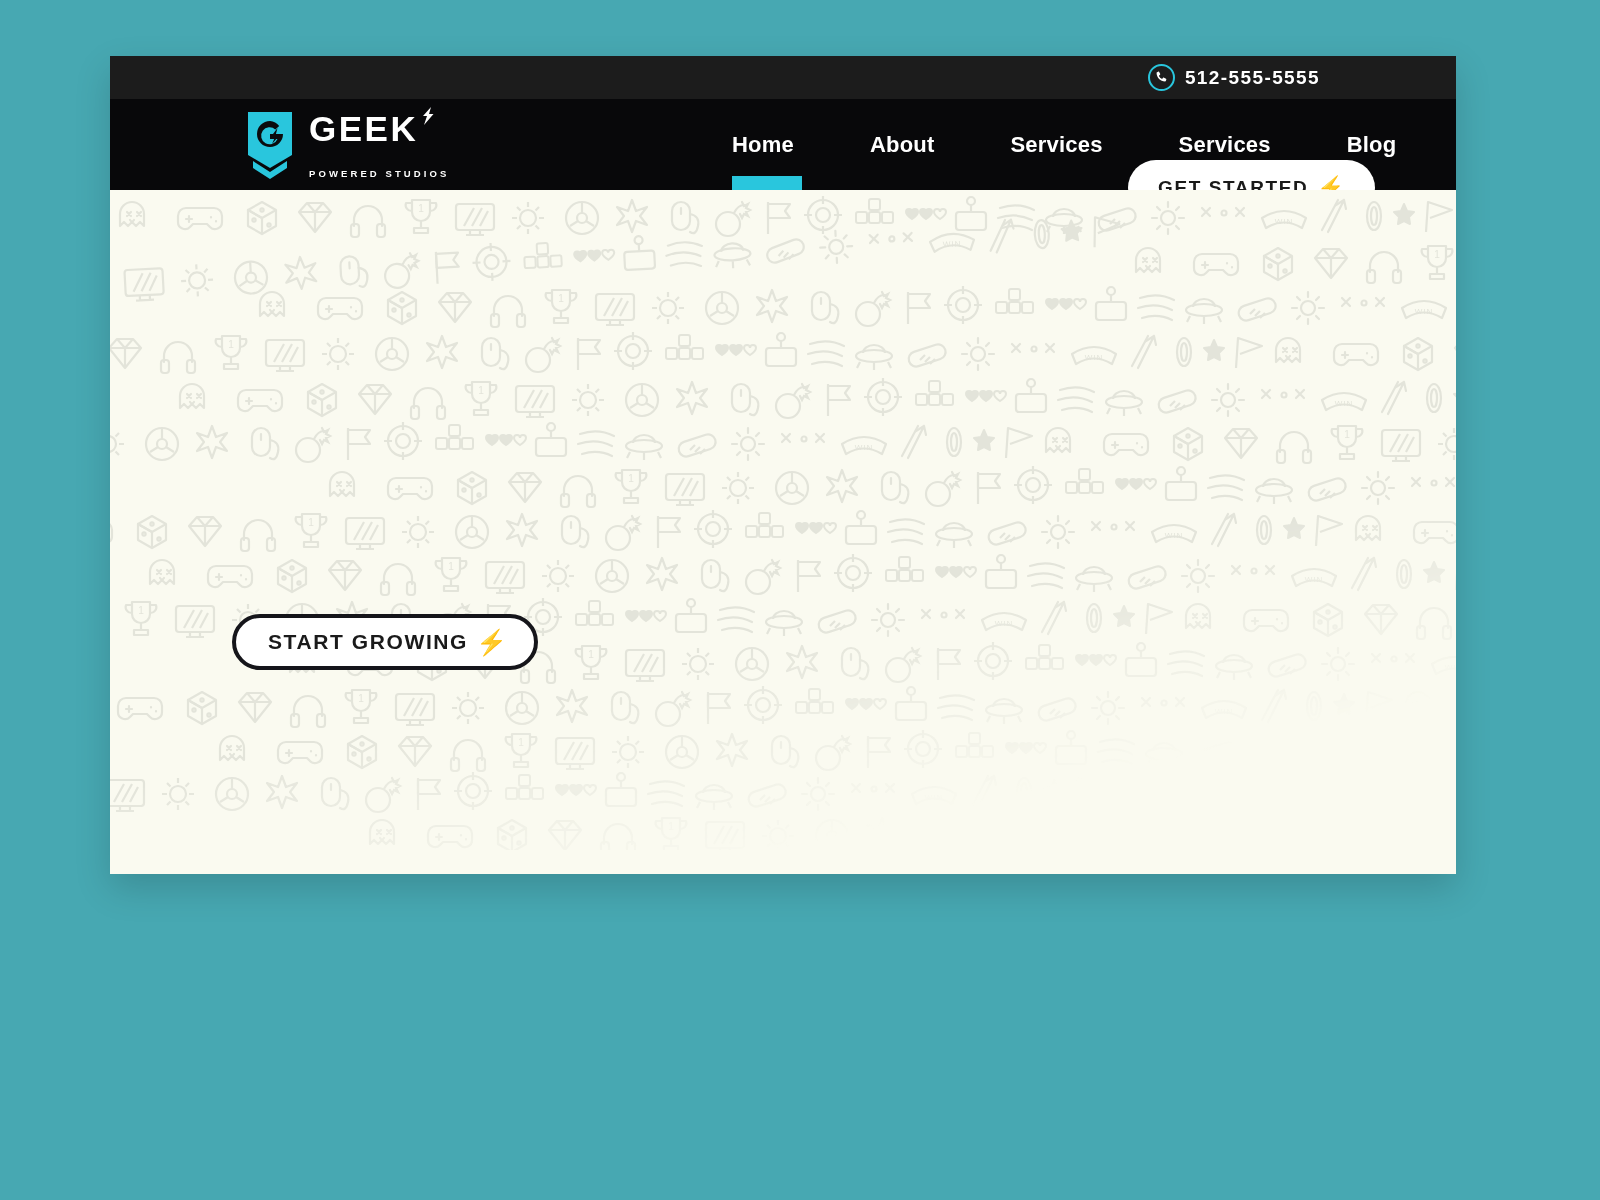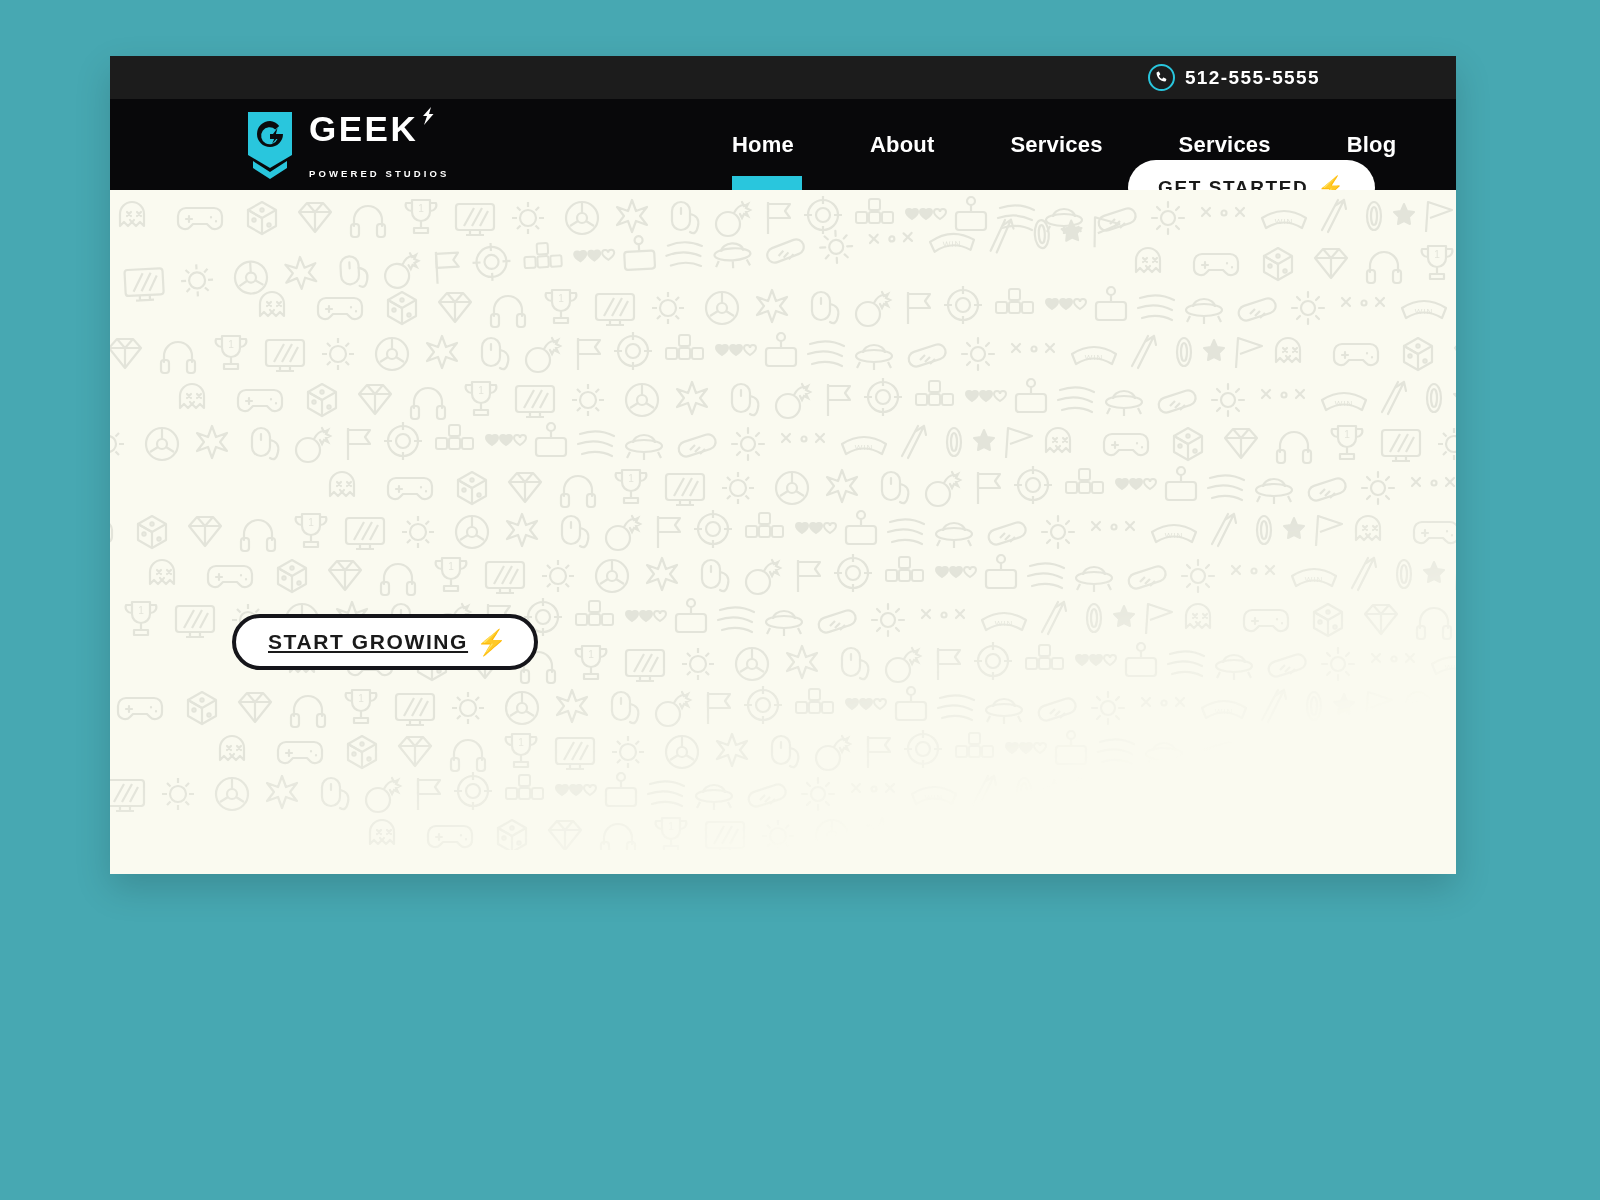--- a/index.html
+++ b/index.html
@@ -205,21 +205,20 @@
     gap: 8px;
     cursor: pointer;
     box-sizing: border-box;
   }
   .hero-cta-label {
     color: #1a1a1a;
     font-size: 21px;
     font-weight: bold;
     letter-spacing: 1.6px;
     font-family: "Liberation Sans", sans-serif;
-    text-decoration: underline;
   }
   .bolt-glyph {
     font-size: 25px;
     line-height: 1;
     color: #f7d417;
   }
   .bolt-glyph-nav { font-size: 22px; }
 </style>
 </head>
 <body>

